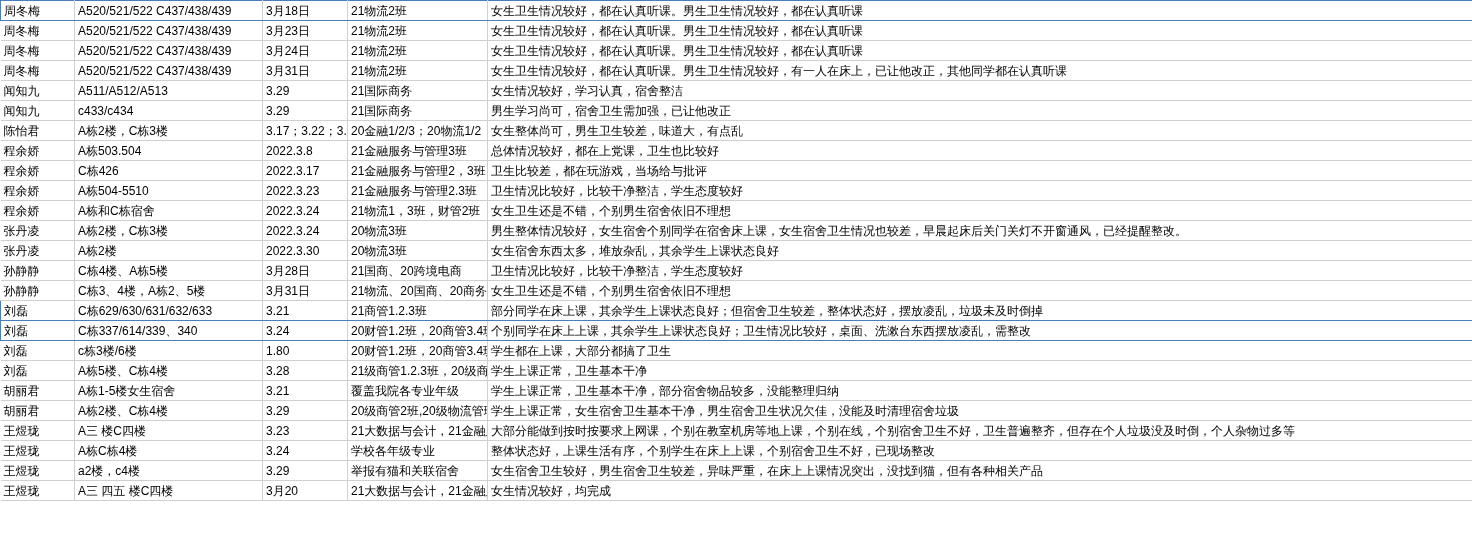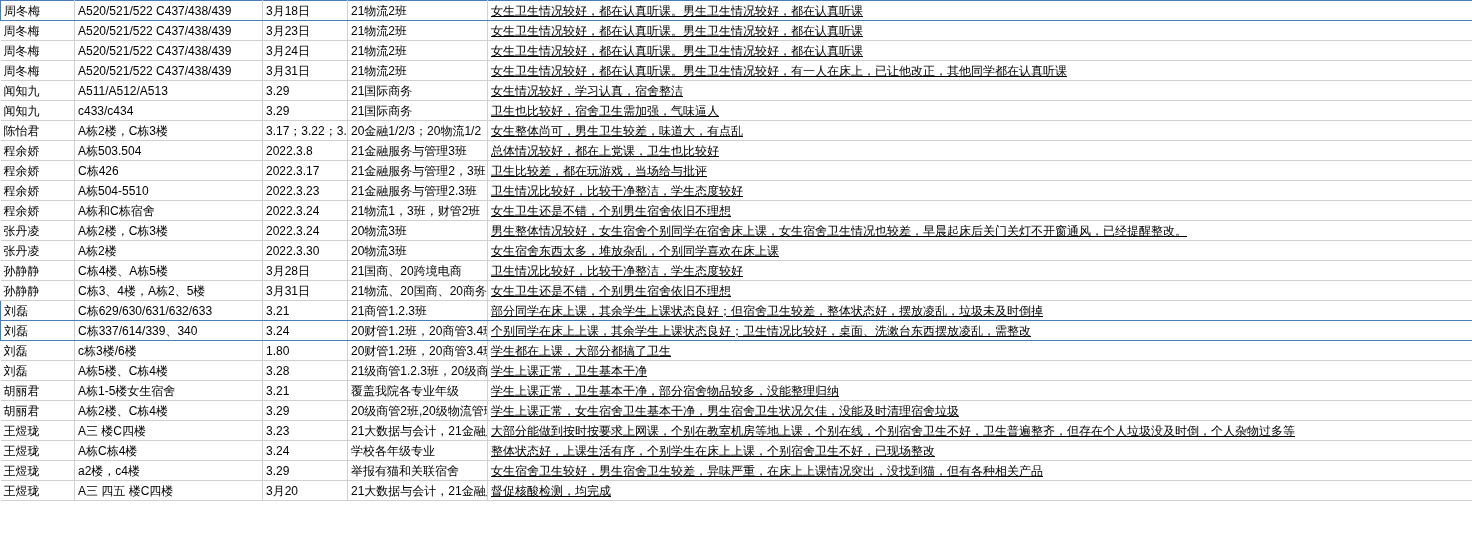--- a/index.html
+++ b/index.html
@@ -34,21 +34,21 @@
     background: #ffffff;
   }
   
   col.c0 { width: 74px; }
   col.c1 { width: 188px; }
   col.c2 { width: 85px; }
   col.c3 { width: 140px; }
   col.c4 { width: 985px; }
 
   td.col0 { border-left: 1px solid #d0d0d0; }
-  td.col4 { border-right: 1px solid #d0d0d0; text-decoration: underline; }
+  td.col4 { border-right: 1px solid #d0d0d0; }
 
   
   tr.sel td {
     border-top: 1px solid #4a7ebb;
     border-bottom: 1px solid #4a7ebb;
   }
   tr.sel td.col0 { border-left: 1px solid #4a7ebb; }
   tr.sel td.col4 { border-right: 1px solid #4a7ebb; }
 </style>
 </head>
@@ -96,21 +96,21 @@
         <td class="col1">A511/A512/A513</td>
         <td class="col2">3.29</td>
         <td class="col3">21国际商务</td>
         <td class="col4">女生情况较好，学习认真，宿舍整洁</td>
       </tr>
       <tr>
         <td class="col0">闻知九</td>
         <td class="col1">c433/c434</td>
         <td class="col2">3.29</td>
         <td class="col3">21国际商务</td>
-        <td class="col4">卫生也比较好，宿舍卫生需加强，气味逼人</td>
+        <td class="col4">男生学习尚可，宿舍卫生需加强，已让他改正</td>
       </tr>
       <tr>
         <td class="col0">陈怡君</td>
         <td class="col1">A栋2楼，C栋3楼</td>
         <td class="col2">3.17；3.22；3.23</td>
         <td class="col3">20金融1/2/3；20物流1/2</td>
         <td class="col4">女生整体尚可，男生卫生较差，味道大，有点乱</td>
       </tr>
       <tr>
         <td class="col0">程余娇</td>
@@ -145,21 +145,21 @@
         <td class="col1">A栋2楼，C栋3楼</td>
         <td class="col2">2022.3.24</td>
         <td class="col3">20物流3班</td>
         <td class="col4">男生整体情况较好，女生宿舍个别同学在宿舍床上课，女生宿舍卫生情况也较差，早晨起床后关门关灯不开窗通风，已经提醒整改。</td>
       </tr>
       <tr>
         <td class="col0">张丹凌</td>
         <td class="col1">A栋2楼</td>
         <td class="col2">2022.3.30</td>
         <td class="col3">20物流3班</td>
-        <td class="col4">女生宿舍东西太多，堆放杂乱，个别同学喜欢在床上课</td>
+        <td class="col4">女生宿舍东西太多，堆放杂乱，其余学生上课状态良好</td>
       </tr>
       <tr>
         <td class="col0">孙静静</td>
         <td class="col1">C栋4楼、A栋5楼</td>
         <td class="col2">3月28日</td>
         <td class="col3">21国商、20跨境电商</td>
         <td class="col4">卫生情况比较好，比较干净整洁，学生态度较好</td>
       </tr>
       <tr>
         <td class="col0">孙静静</td>
@@ -229,16 +229,16 @@
         <td class="col1">a2楼，c4楼</td>
         <td class="col2">3.29</td>
         <td class="col3">举报有猫和关联宿舍</td>
         <td class="col4">女生宿舍卫生较好，男生宿舍卫生较差，异味严重，在床上上课情况突出，没找到猫，但有各种相关产品</td>
       </tr>
       <tr>
         <td class="col0">王煜珑</td>
         <td class="col1">A三 四五 楼C四楼</td>
         <td class="col2">3月20</td>
         <td class="col3">21大数据与会计，21金融服务与管理</td>
-        <td class="col4">督促核酸检测，均完成</td>
+        <td class="col4">女生情况较好，均完成</td>
       </tr>
     </tbody>
 </table>
 
 </body></html>

